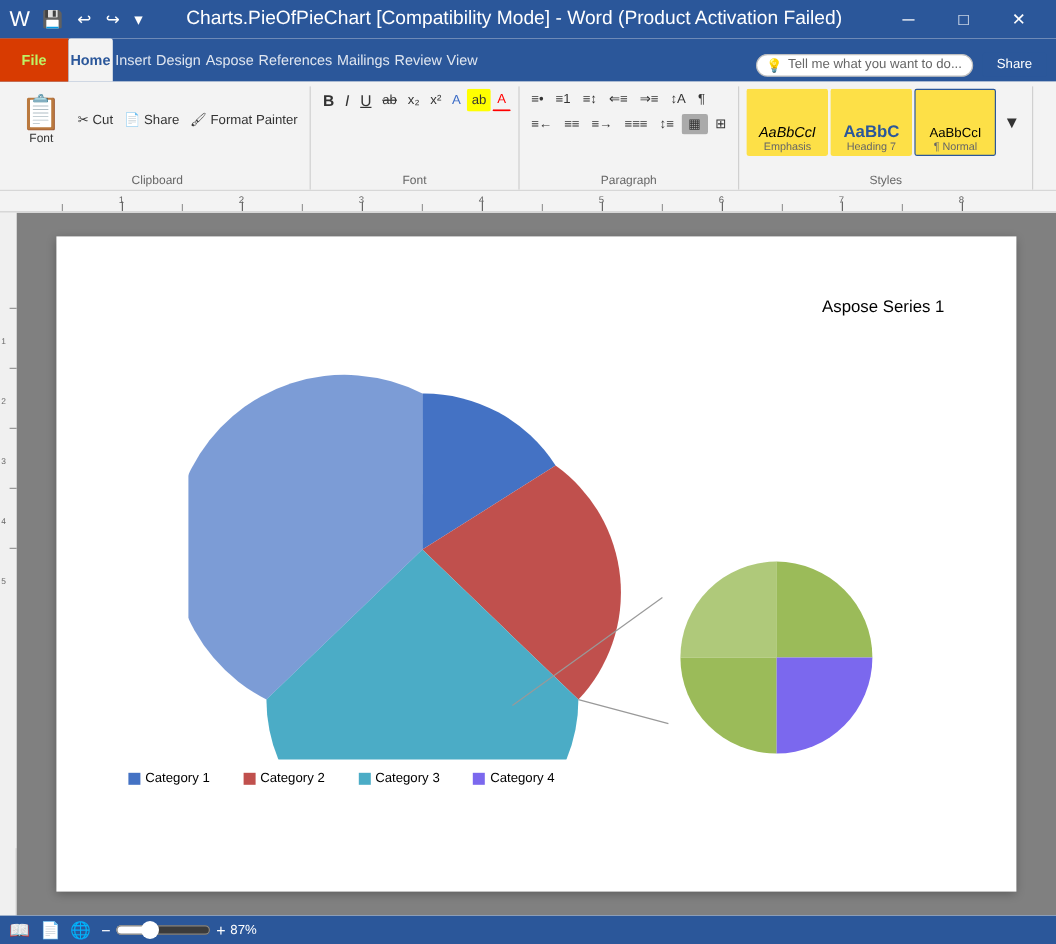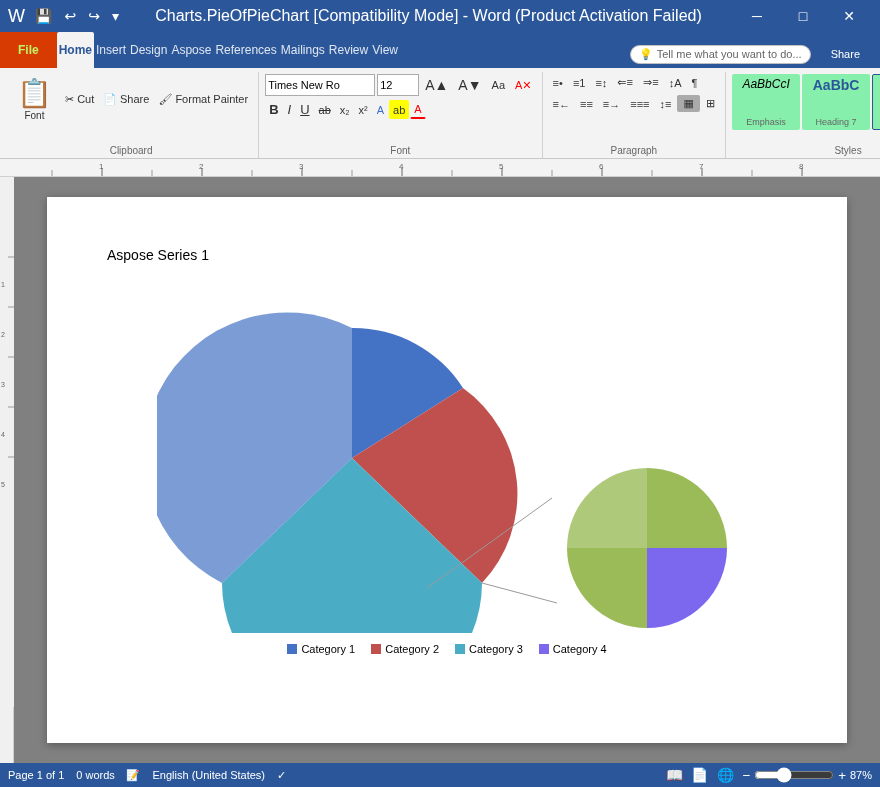--- a/index.html
+++ b/index.html
@@ -42,21 +42,21 @@
     .paste-label { font-size: 10px; color: #333; }
 
     
     .font-row { display: flex; align-items: center; gap: 2px; margin-bottom: 2px; }
     .font-select { font-size: 11px; padding: 1px 2px; border: 1px solid #ababab; background: white; width: 110px; height: 22px; }
     .size-select { font-size: 11px; padding: 1px 2px; border: 1px solid #ababab; background: white; width: 42px; height: 22px; }
     .font-btn-row { display: flex; gap: 1px; }
 
     
     .styles-gallery { display: flex; gap: 2px; align-items: center; }
-    .style-item { border: 1px solid transparent; border-radius: 2px; padding: 2px 6px; cursor: pointer; text-align: center; font-size: 11px; background: #86efac; min-width: 68px; height: 56px; display: flex; flex-direction: column; justify-content: space-between; }
+    .style-item { border: 1px solid transparent; border-radius: 2px; padding: 2px 6px; cursor: pointer; text-align: center; font-size: 11px; background: #fde047; min-width: 68px; height: 56px; display: flex; flex-direction: column; justify-content: flex-end; }
     .style-item.normal { border-color: #2b579a; }
     .style-emphasis { font-style: italic; font-size: 12px; }
     .style-heading1 { font-size: 14px; color: #2b579a; font-weight: bold; }
     .style-label { font-size: 9px; color: #666; }
 
     
     .tell-me { display: flex; align-items: center; border: 1px solid #c0c0c0; background: white; border-radius: 10px; padding: 2px 8px; font-size: 11px; color: #666; cursor: pointer; gap: 4px; }
 
     
     .share-btn { background: #2b579a; color: white; border: none; border-radius: 2px; padding: 4px 12px; font-size: 11px; cursor: pointer; }
@@ -72,23 +72,23 @@
     .doc-page { background: white; width: 800px; min-height: 530px; box-shadow: 0 2px 8px rgba(0,0,0,0.3); padding: 40px 50px; flex-shrink: 0; }
 
     
     .status-bar { background: #2b579a; color: white; height: 24px; display: flex; align-items: center; padding: 0 8px; font-size: 11px; flex-shrink: 0; justify-content: space-between; }
     .status-left { display: flex; gap: 12px; align-items: center; }
     .status-right { display: flex; gap: 8px; align-items: center; }
     .zoom-slider { display: flex; align-items: center; gap: 4px; }
 
     
     .chart-container { width: 100%; padding: 10px; }
-    .chart-title { text-align: left; font-size: 14px; margin-bottom: 10px; }
+    .chart-title { text-align: right; font-size: 14px; margin-bottom: 10px; }
     .chart-svg { display: block; margin: 0 auto; }
-    .chart-legend { display: flex; justify-content: center; gap: 16px; margin-top: 10px; font-size: 11px; }
+    .chart-legend { display: flex; gap: 28px; margin-top: 10px; font-size: 11px; }
     .legend-item { display: flex; align-items: center; gap: 4px; }
     .legend-color { width: 10px; height: 10px; display: inline-block; }
     .ribbon-top-right { display: flex; align-items: center; gap: 8px; padding: 4px 8px; margin-left: auto; }
 
     .tabs-and-top { background: #2b579a; display: flex; align-items: flex-end; }
     .tabs-row { display: flex; align-items: flex-end; flex: 1; padding-left: 0; }
   </style>
 </head>
 <body>
 
@@ -147,28 +147,20 @@
             <button class="rbn-btn-sm">📄 Share</button>
             <button class="rbn-btn-sm">🖌 Format Painter</button>
           </div>
         </div>
       </div>
       <div class="ribbon-group-label">Clipboard</div>
     </div>
 
     <div class="ribbon-group">
       <div class="ribbon-group-content column">
-        <div class="font-row">
-          <input class="font-select" type="text" value="Times New Ro" style="">
-          <input class="size-select" type="text" value="12" style="">
-          <button class="rbn-btn-sm" style="font-size:14px;">A▲</button>
-          <button class="rbn-btn-sm" style="font-size:14px;">A▼</button>
-          <button class="rbn-btn-sm">Aa</button>
-          <button class="rbn-btn-sm" style="color:red;">A✕</button>
-        </div>
         <div class="font-btn-row">
           <button class="rbn-btn-sm" style="font-weight:bold; font-size:13px;">B</button>
           <button class="rbn-btn-sm" style="font-style:italic; font-size:13px;">I</button>
           <button class="rbn-btn-sm" style="text-decoration:underline; font-size:13px;">U</button>
           <button class="rbn-btn-sm" style="text-decoration:line-through;">ab</button>
           <button class="rbn-btn-sm">x₂</button>
           <button class="rbn-btn-sm">x²</button>
           <button class="rbn-btn-sm" style="color:#3b6cc7;">A</button>
           <button class="rbn-btn-sm" style="background:yellow;">ab</button>
           <button class="rbn-btn-sm" style="color:red;border-bottom:2px solid red;">A</button>
@@ -327,27 +319,20 @@
             <span class="legend-color" style="background:#7B68EE;"></span>
             <span>Category 4</span>
           </div>
         </div>
       </div>
     </div>
   </div>
 </div>
 
 <div class="status-bar">
-  <div class="status-left">
-    <span>Page 1 of 1</span>
-    <span>0 words</span>
-    <span>📝</span>
-    <span>English (United States)</span>
-    <span>✓</span>
-  </div>
   <div class="status-right">
     <button style="background:none;border:none;color:white;cursor:pointer;font-size:14px;">📖</button>
     <button style="background:none;border:none;color:white;cursor:pointer;font-size:14px;">📄</button>
     <button style="background:none;border:none;color:white;cursor:pointer;font-size:14px;">🌐</button>
     <div class="zoom-slider">
       <button style="background:none;border:none;color:white;cursor:pointer;">−</button>
       <input type="range" min="50" max="200" value="100" style="width: 80px; accent-color: white;">
       <button style="background:none;border:none;color:white;cursor:pointer;">+</button>
       <span>87%</span>
     </div>

